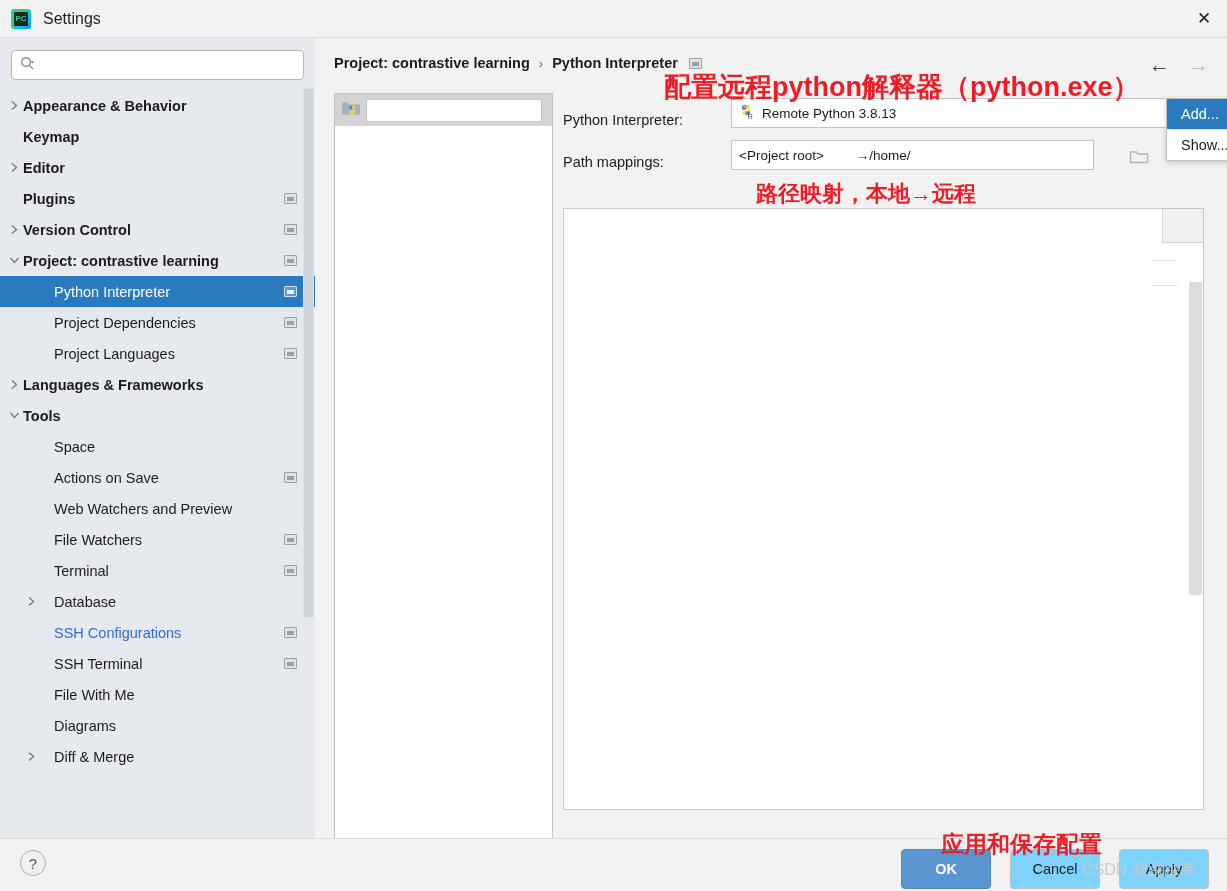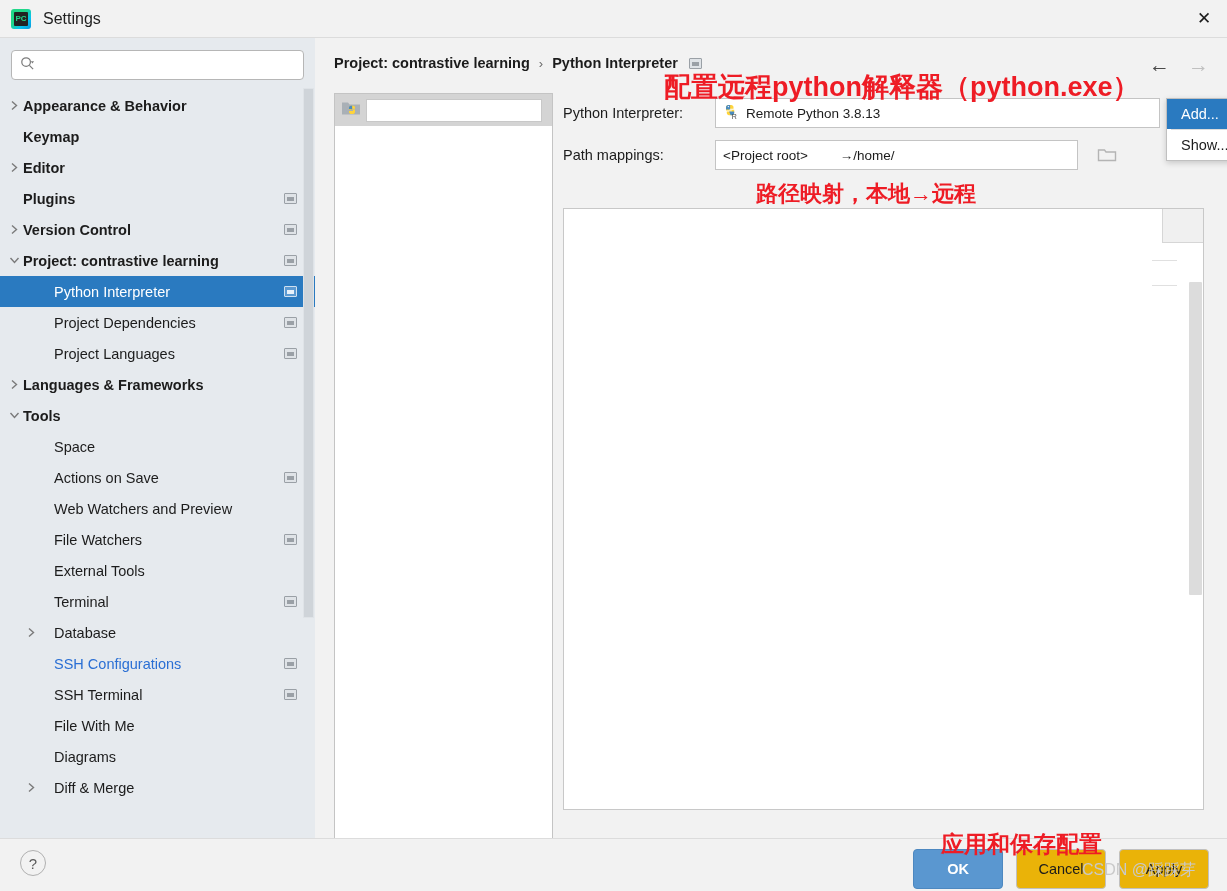--- a/index.html
+++ b/index.html
@@ -137,21 +137,21 @@
   }
   .env-folder-icon { width: 20px; height: 18px; flex: none; }
   .env-head-field {
     flex: 1; height: 23px; background: #fff; border: 1px solid #c8c8c8;
     margin-left: 5px; margin-right: 4px;
   }
   .env-panel-body { background: #fff; height: 723px; }
 
   
   .form-area { position: absolute; left: 248px; top: 60px; width: 650px; }
-  .form-row { display: flex; align-items: center; height: 30px; }
+  .form-row { display: flex; align-items: flex-end; height: 30px; gap: 16px; }
   .form-row + .form-row { margin-top: 12px; }
   .form-label {
     width: 152px; font-size: 14.5px; color: #1c1c1c; flex: none;
   }
   .combo {
     width: 445px; height: 30px; background: #fff;
     border: 1px solid #c4c4c4;
     display: flex; align-items: center; padding-left: 7px;
     font-size: 13.5px; color: #1c1c1c; overflow: hidden; cursor: pointer;
   }
@@ -213,21 +213,21 @@
     position: absolute; right: 18px; top: 10px;
     display: flex; align-items: center; gap: 13px;
   }
   .btn {
     height: 40px; min-width: 90px; padding: 8px 16px;
     border-radius: 4px; font-size: 14.5px;
     display: flex; align-items: center; justify-content: center;
     cursor: pointer;
   }
   .btn-primary { background: #5a97d0; color: #fff; border: 1px solid #4d88c0; font-weight: bold; }
-  .btn-default { background: #eab308; color: #1c1c1c; border: 1px solid #c0c0c0; }
+  .btn-default { background: #7dd3fc; color: #1c1c1c; border: 1px solid #c0c0c0; margin-left: 6px; }
 
   
   .anno {
     position: absolute; color: #ee1c25; font-weight: bold;
     white-space: nowrap; pointer-events: none; z-index: 30;
   }
   #anno-interp { left: 664px; top: 69px; font-size: 27px; }
   #anno-path  { left: 756px; top: 179px; font-size: 22px; }
   #anno-apply { left: 941px; top: 809px; font-size: 23px; margin-top: 20px; }
   .watermark {
@@ -348,24 +348,20 @@
           <span class="twisty"></span>
           <span class="tree-label">Web Watchers and Preview</span>
         </div>
         <div class="tree-row indent-1">
           <span class="twisty"></span>
           <span class="tree-label">File Watchers</span>
           <span class="badge"></span>
         </div>
         <div class="tree-row indent-1">
           <span class="twisty"></span>
-          <span class="tree-label">External Tools</span>
-        </div>
-        <div class="tree-row indent-1">
-          <span class="twisty"></span>
           <span class="tree-label">Terminal</span>
           <span class="badge"></span>
         </div>
         <div class="tree-row indent-1">
           <span class="twisty">
             <svg width="9" height="11" viewBox="0 0 9 11">
               <polyline points="2,1.5 6.5,5.5 2,9.5" fill="none" stroke="#7a7a7a" stroke-width="1.4"></polyline>
             </svg>
           </span>
           <span class="tree-label">Database</span>

